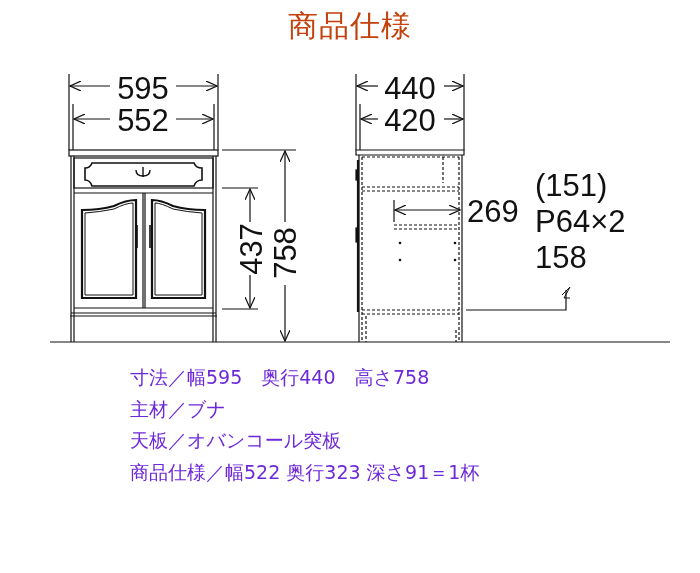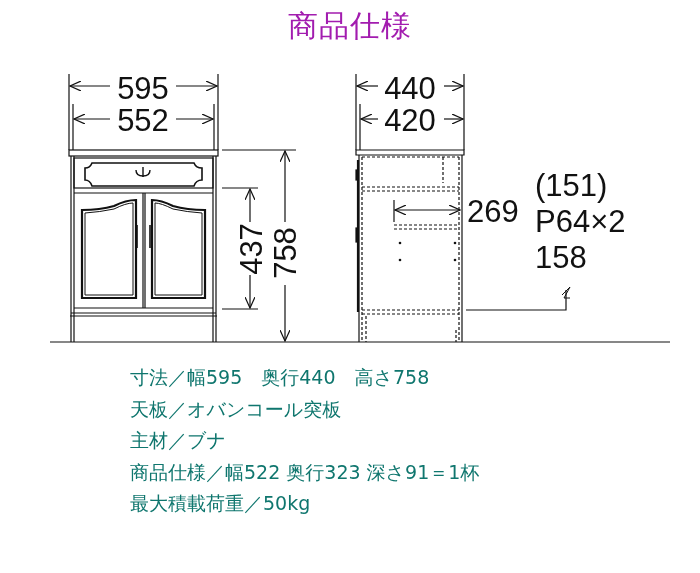--- a/index.html
+++ b/index.html
@@ -1,25 +1,25 @@
 <!DOCTYPE html>
 <html><head>
   <meta charset="utf-8">
   <style>
     html, body { margin: 0; padding: 0; background: #ffffff; }
     body { width: 700px; height: 573px; position: relative; overflow: hidden; }
     .title {
       position: absolute; left: 0; top: 6px; width: 700px; text-align: center;
-      font-family: "DejaVu Serif", serif; font-size: 30px; color: #a21caf; letter-spacing: 1px;
+      font-family: "DejaVu Serif", serif; font-size: 30px; color: #c2410c; letter-spacing: 1px;
     }
     svg.drawing { position: absolute; left: 0; top: 0; }
     .dim { font-family: "Liberation Sans", sans-serif; fill: #111; }
     .specs {
       position: absolute; left: 130px; top: 362px;
-      font-family: "DejaVu Sans", sans-serif; font-size: 19px; color: #0f766e;
+      font-family: "DejaVu Sans", sans-serif; font-size: 19px; color: #6d28d9;
       line-height: 31.5px;
     }
     .specs div { white-space: pre; }
   </style>
 </head>
 <body>
 
 <div class="title">商品仕様</div>
 
 <svg class="drawing" width="700" height="573" viewBox="0 0 700 573" xmlns="http://www.w3.org/2000/svg">
@@ -143,17 +143,16 @@
   <text class="dim" x="410" y="99" font-size="31" text-anchor="middle">440</text>
   <text class="dim" x="410" y="131" font-size="31" text-anchor="middle">420</text>
   <text class="dim" x="467" y="222" font-size="31">269</text>
   <text class="dim" x="535" y="196" font-size="31">(151)</text>
   <text class="dim" x="535" y="232" font-size="31">P64×2</text>
   <text class="dim" x="535" y="268" font-size="31">158</text>
 </svg>
 
 <div class="specs">
   <div>寸法／幅595　奥行440　高さ758</div>
+  <div>主材／ブナ</div>
   <div>天板／オバンコール突板</div>
-  <div>主材／ブナ</div>
   <div>商品仕様／幅522 奥行323 深さ91＝1杯</div>
-  <div>最大積載荷重／50kg</div>
 </div>
 
 </body></html>

